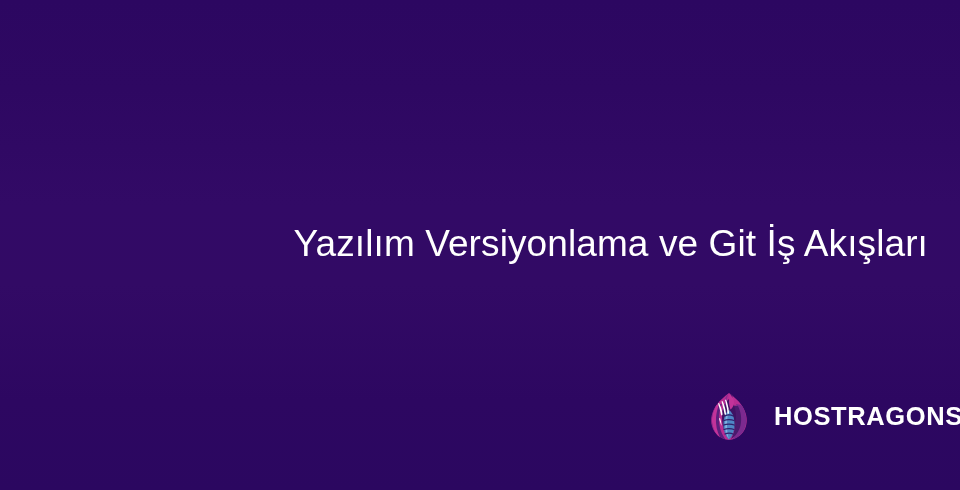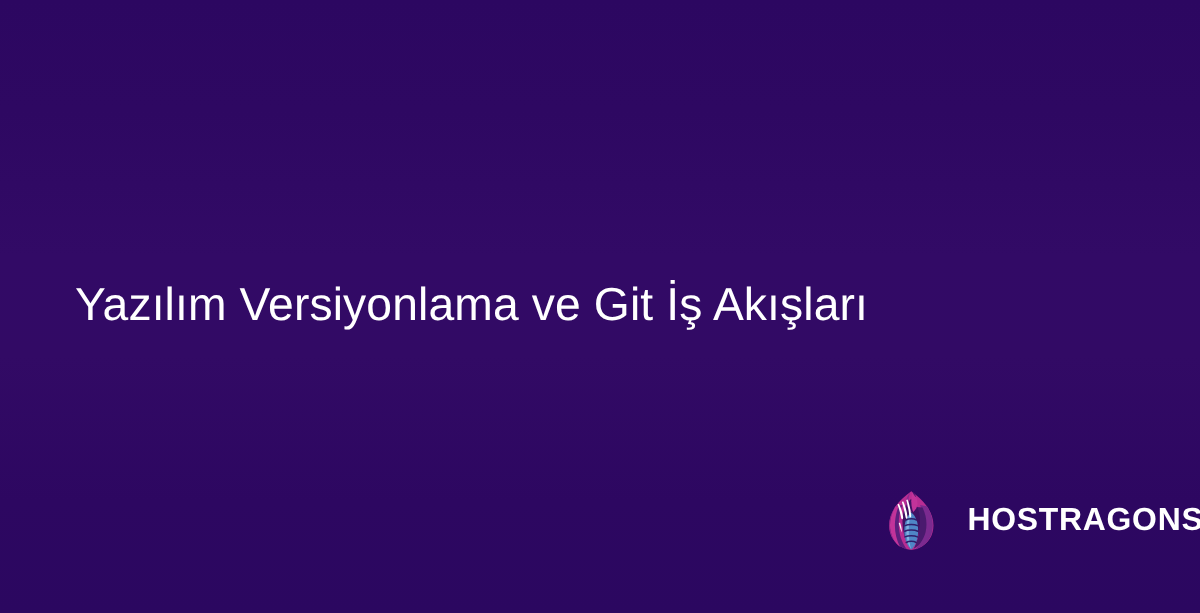--- a/index.html
+++ b/index.html
@@ -27,22 +27,22 @@
 
   
   #title-block {
     position: absolute;
     left: 0;
     right: 0;
     top: 214px;
     height: 60px;
     display: flex;
     align-items: center;
-    justify-content: flex-start;
-    padding: 0 60px;
+    justify-content: flex-end;
+    padding: 0 32px;
     box-sizing: border-box;
   }
 
   #page-title {
     margin: 0;
     font-family: "Liberation Sans", "DejaVu Sans", sans-serif;
     font-size: 37px;
     font-weight: 400;
     letter-spacing: 0.1px;
     line-height: 1.15;

